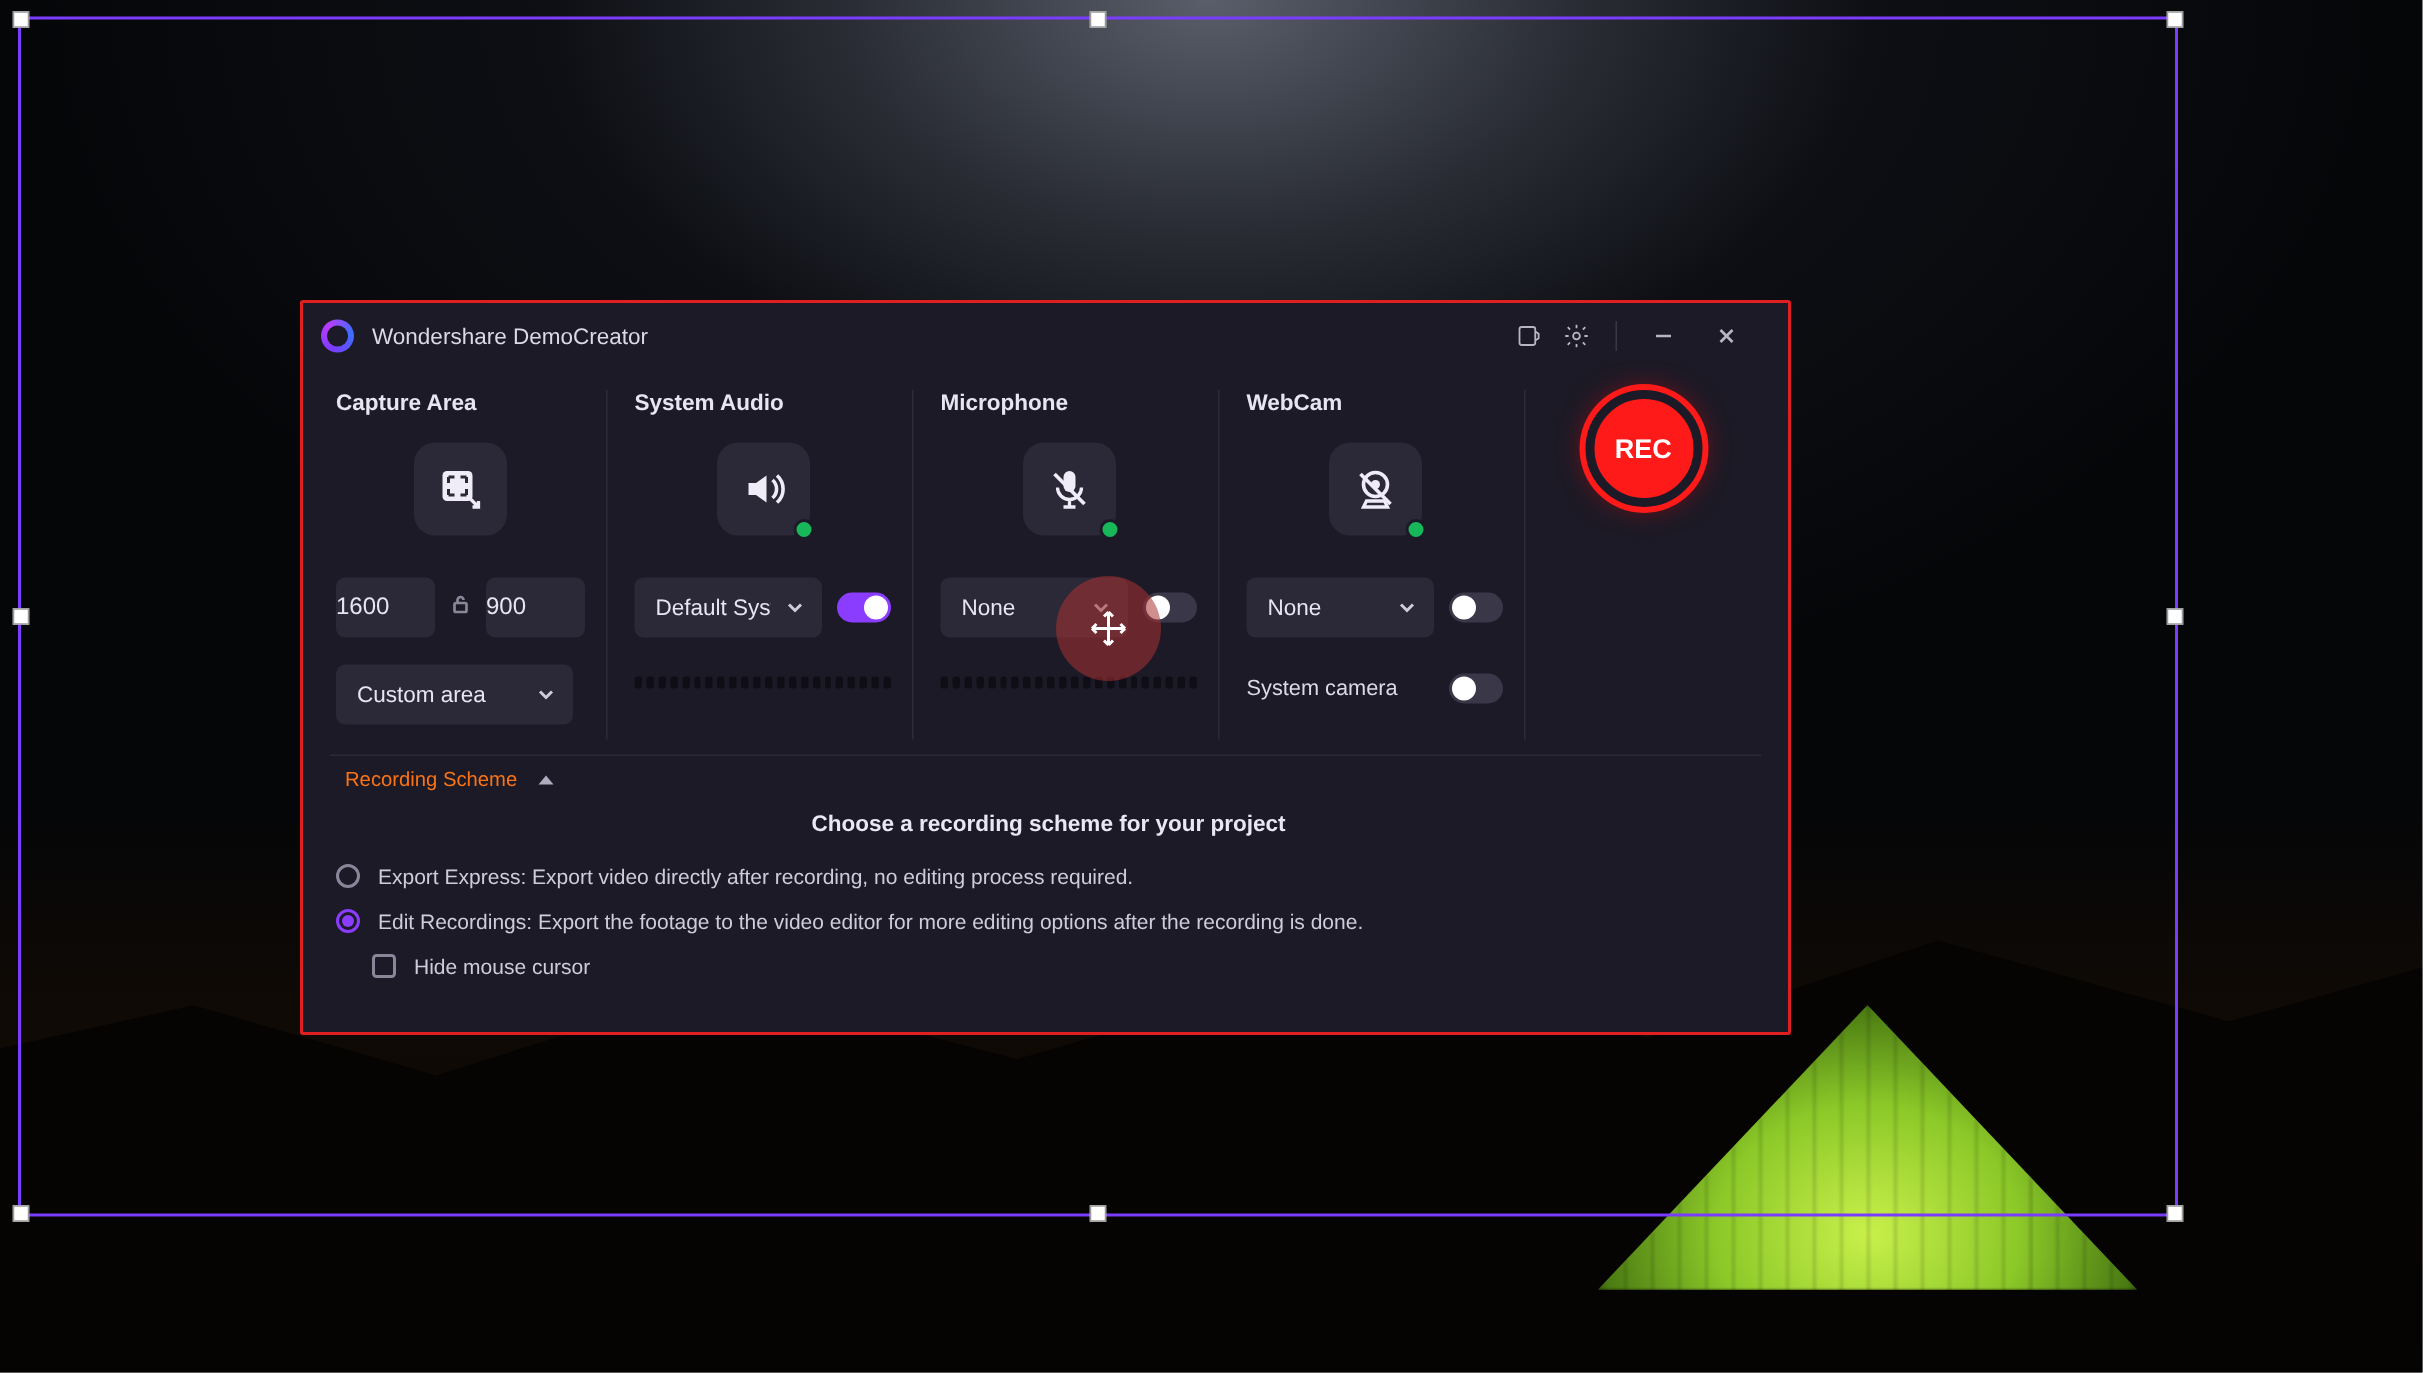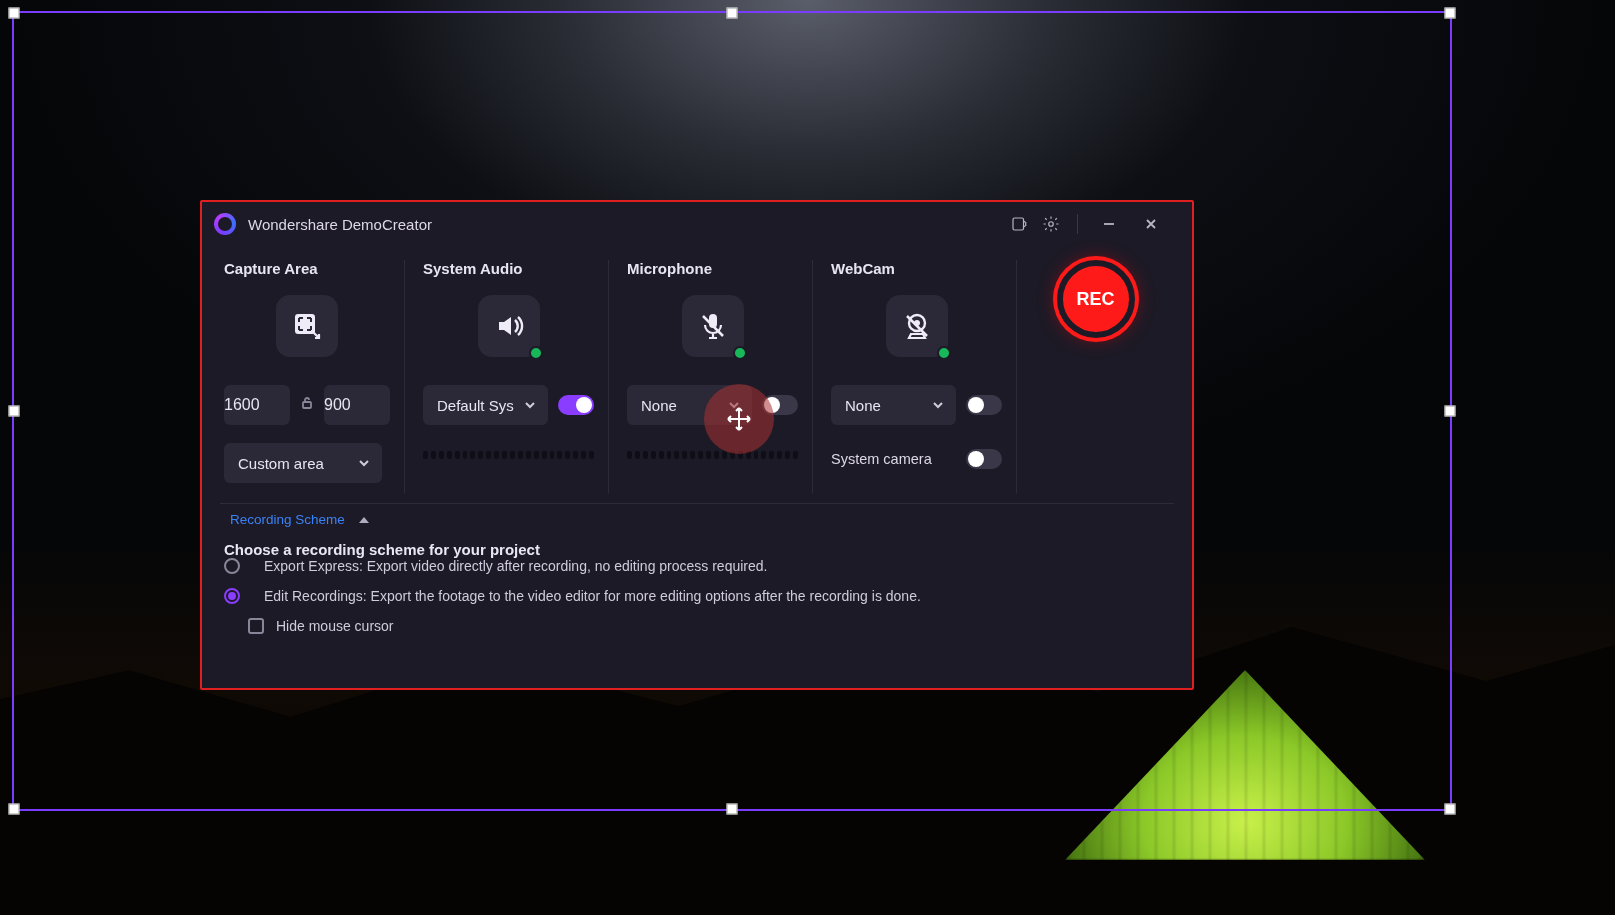--- a/index.html
+++ b/index.html
@@ -138,27 +138,27 @@
   .move-cursor{
     position:absolute; width:70px; height:70px; border-radius:50%;
     background: rgba(170,50,50,0.55);
     display:flex; align-items:center; justify-content:center;
     left:502px; top:182px; pointer-events:none;
   }
   .move-cursor svg{ width:28px;height:28px; stroke:#fff; fill:none; stroke-width:2;}
 
   .divider{ height:1px; background:#2d2a3a; margin:10px 18px 0 18px;}
   .scheme-header{
-    display:flex; align-items:center; gap:14px; padding:8px 0 0 28px; font-size:13.5px; color:#3b82f6;
+    display:flex; align-items:center; gap:14px; padding:8px 0 0 28px; font-size:13.5px; color:#f97316;
   }
   .tri-up{ width:0;height:0;border-left:5px solid transparent;border-right:5px solid transparent;border-bottom:6px solid #b0acc0;}
 
   .scheme-body{ padding: 14px 18px 0 22px;}
-  .scheme-title{ font-size:15px; font-weight:600; color:#eae7f4; }
-  .radio-row{ display:flex; align-items:center; gap:24px; font-size:14px; color:#cfcbdc; margin-bottom:14px; cursor:pointer;}
+  .scheme-title{ font-size:15px; font-weight:600; color:#eae7f4; margin-bottom:18px;text-align:center;}
+  .radio-row{ display:flex; align-items:center; gap:12px; font-size:14px; color:#cfcbdc; margin-bottom:14px; cursor:pointer;}
   .radio{ width:16px;height:16px;border:2px solid #8a3cff;border-radius:50%; position:relative; flex-shrink:0;}
   .radio.off{ border-color:#8a869a;}
   .radio.on::after{content:"";position:absolute;inset:2px;border-radius:50%;background:#8a3cff;}
   .check-row{ display:flex; align-items:center; gap:12px; font-size:14px; color:#cfcbdc; margin-left:24px; cursor:pointer;}
   .checkbox{ width:16px;height:16px;border:2px solid #8a869a; border-radius:3px;}
 </style>
 </head>
 <body>
 
 <div class="horizon"></div>

